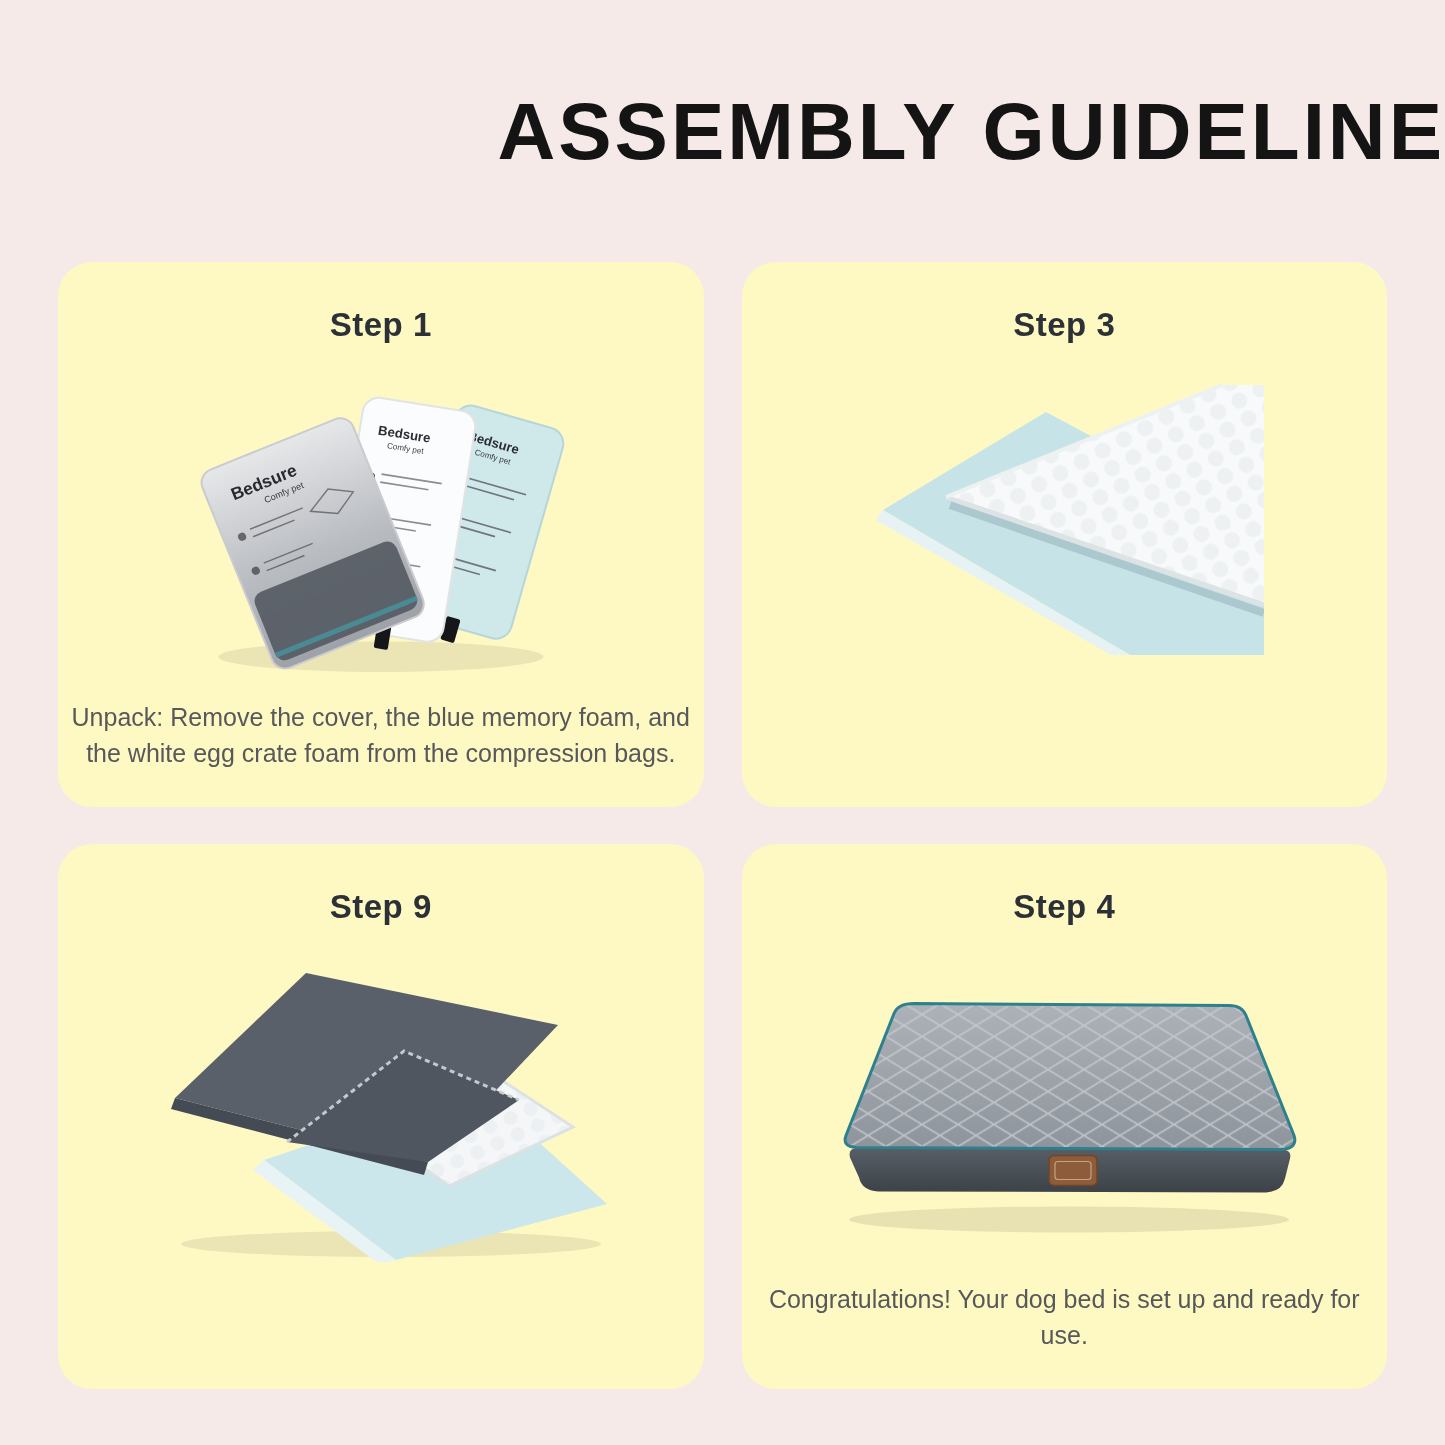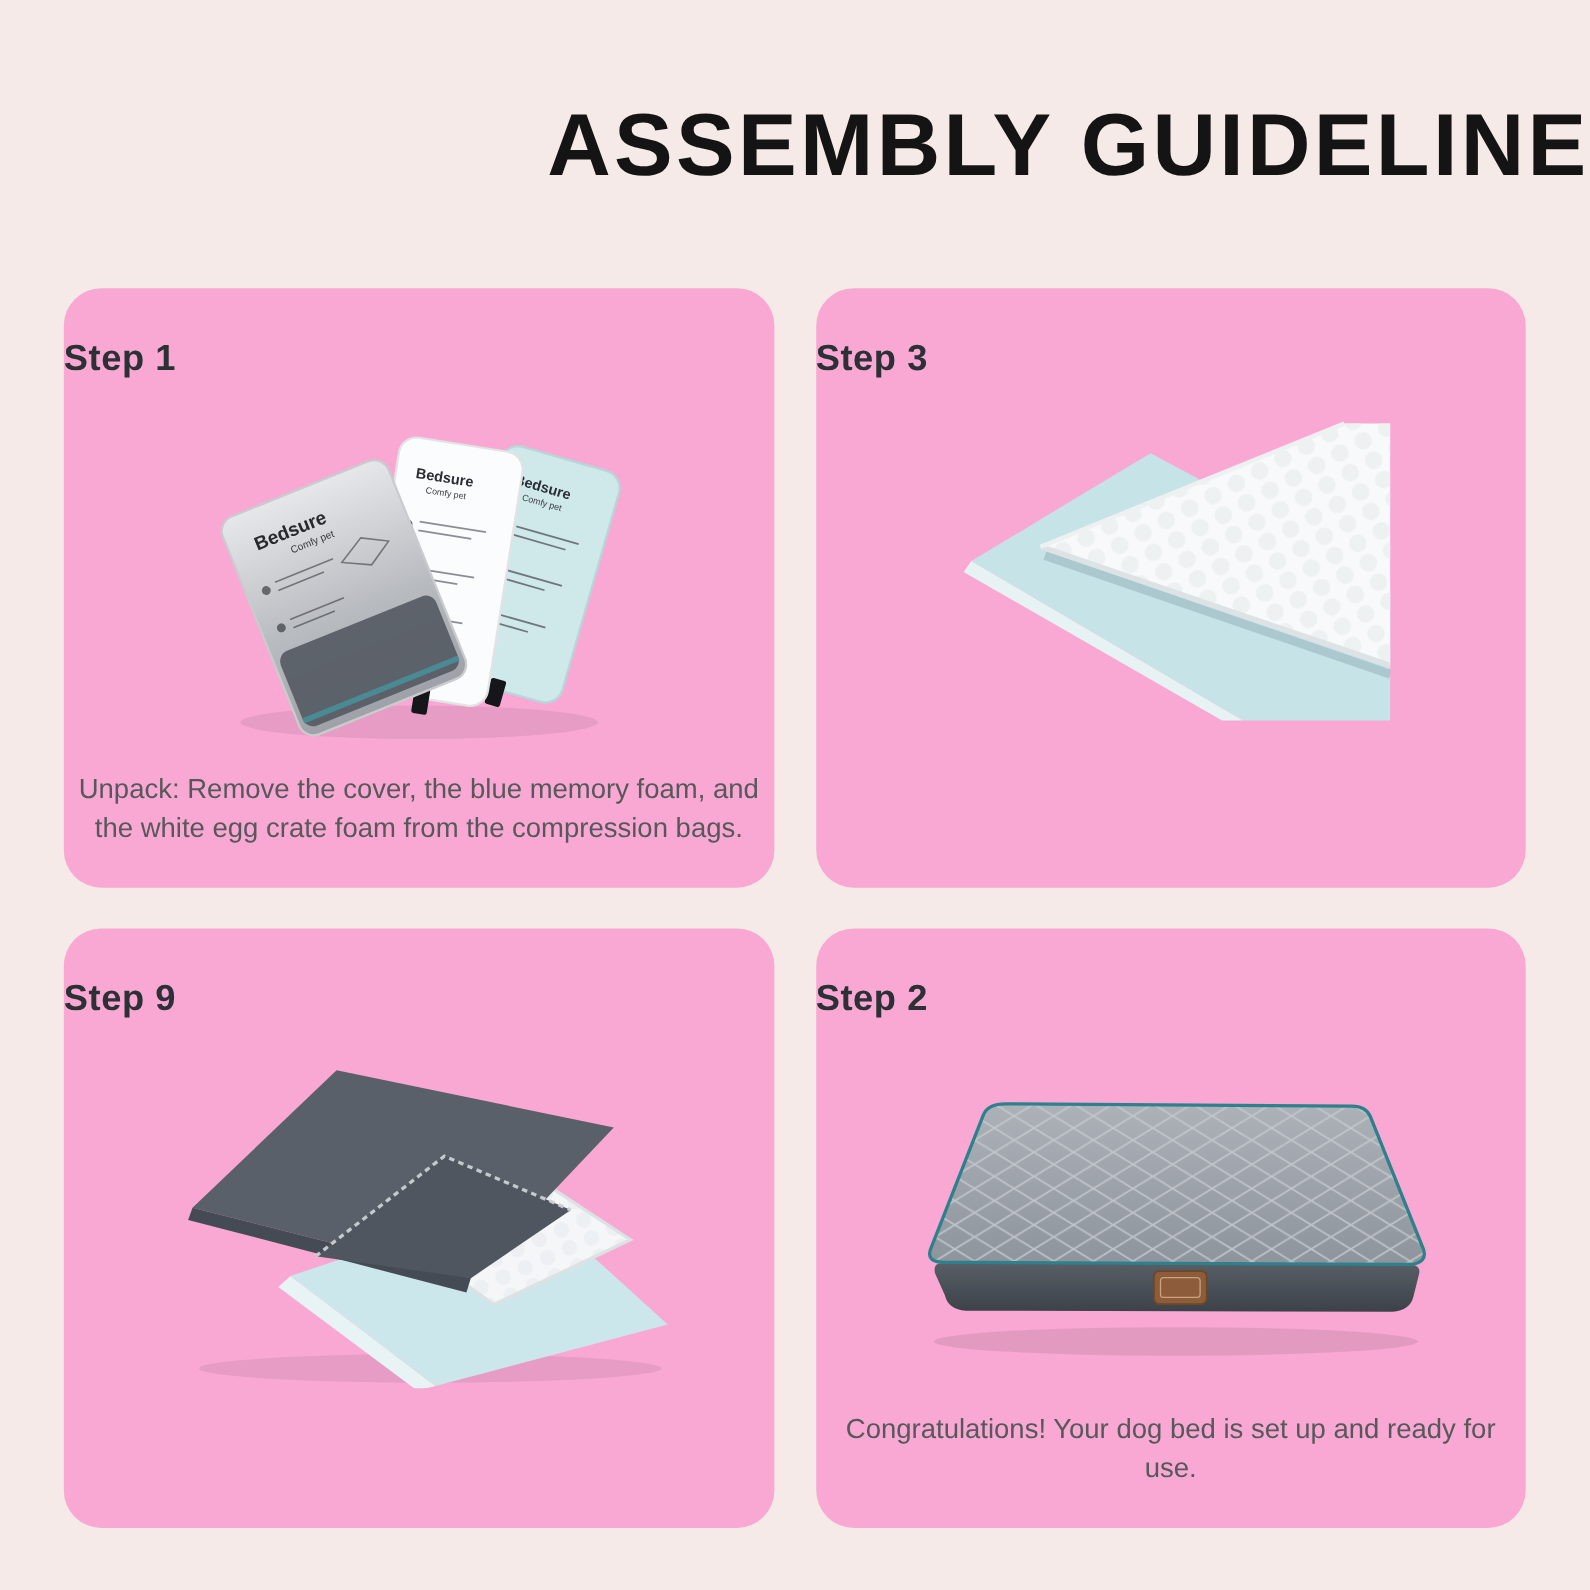--- a/index.html
+++ b/index.html
@@ -21,23 +21,23 @@
     color: #141414; line-height: 1;
   }
   .cards {
     position: absolute; top: 262px; left: 58px; right: 58px;
     display: grid;
     grid-template-columns: 1fr 1fr;
     grid-auto-rows: 545px;
     column-gap: 38px; row-gap: 37px;
   }
   .card {
-    background: #f9a8d4;
+    background: #fef9c3;
     border-radius: 34px;
-    display: flex; flex-direction: column; 
+    display: flex; flex-direction: column; align-items: center;
     overflow: hidden;
   }
   .step-heading {
     margin-top: 44px;
     font-size: 33px; font-weight: 700; letter-spacing: .5px;
     color: #2C3138; line-height: 1.15;
   }
   .figure {
     height: 332px; margin-top: 10px; width: 100%;
     display: flex; align-items: center; justify-content: center;
@@ -183,21 +183,21 @@
             <polygon points="44,156 175,31 427,83 297,220" fill="#59606A"></polygon>
             <polygon points="44,156 297,220 293,233 40,167" fill="#454B54"></polygon>
             <polygon points="156,200 273,109 388,158 297,220" fill="#4F565F"></polygon>
             <polyline points="156,200 273,109 388,158" fill="none" stroke="#CBD0D4" stroke-width="3" stroke-dasharray="5 4" opacity="0.95"></polyline>
           </g>
         </svg>
       </div>
     </div>
 
     <div class="card">
-      <div class="step-heading">Step 2</div>
+      <div class="step-heading">Step 4</div>
       <div class="figure">
         <svg width="500" height="290" viewBox="0 0 500 285">
           <defs>
             <linearGradient id="g4top" x1="0" y1="0" x2="0" y2="1">
               <stop offset="0" stop-color="#ADB2B9"></stop>
               <stop offset="1" stop-color="#8E949B"></stop>
             </linearGradient>
             <linearGradient id="g4side" x1="0" y1="0" x2="0" y2="1">
               <stop offset="0" stop-color="#575E65"></stop>
               <stop offset="1" stop-color="#3C4248"></stop>

